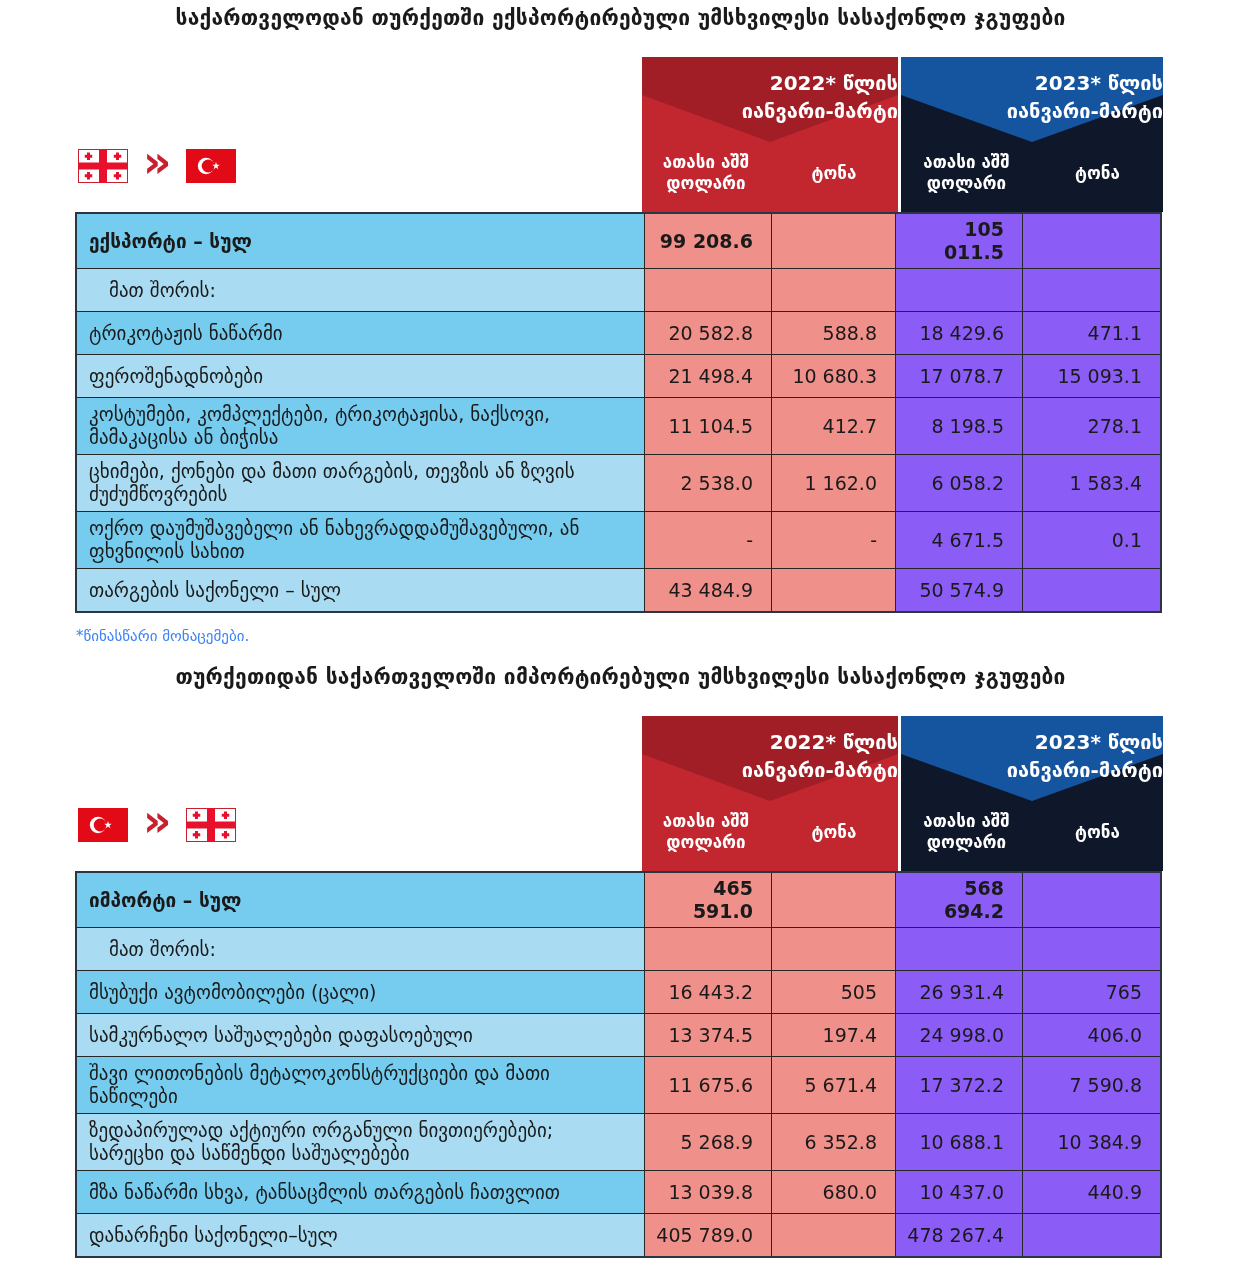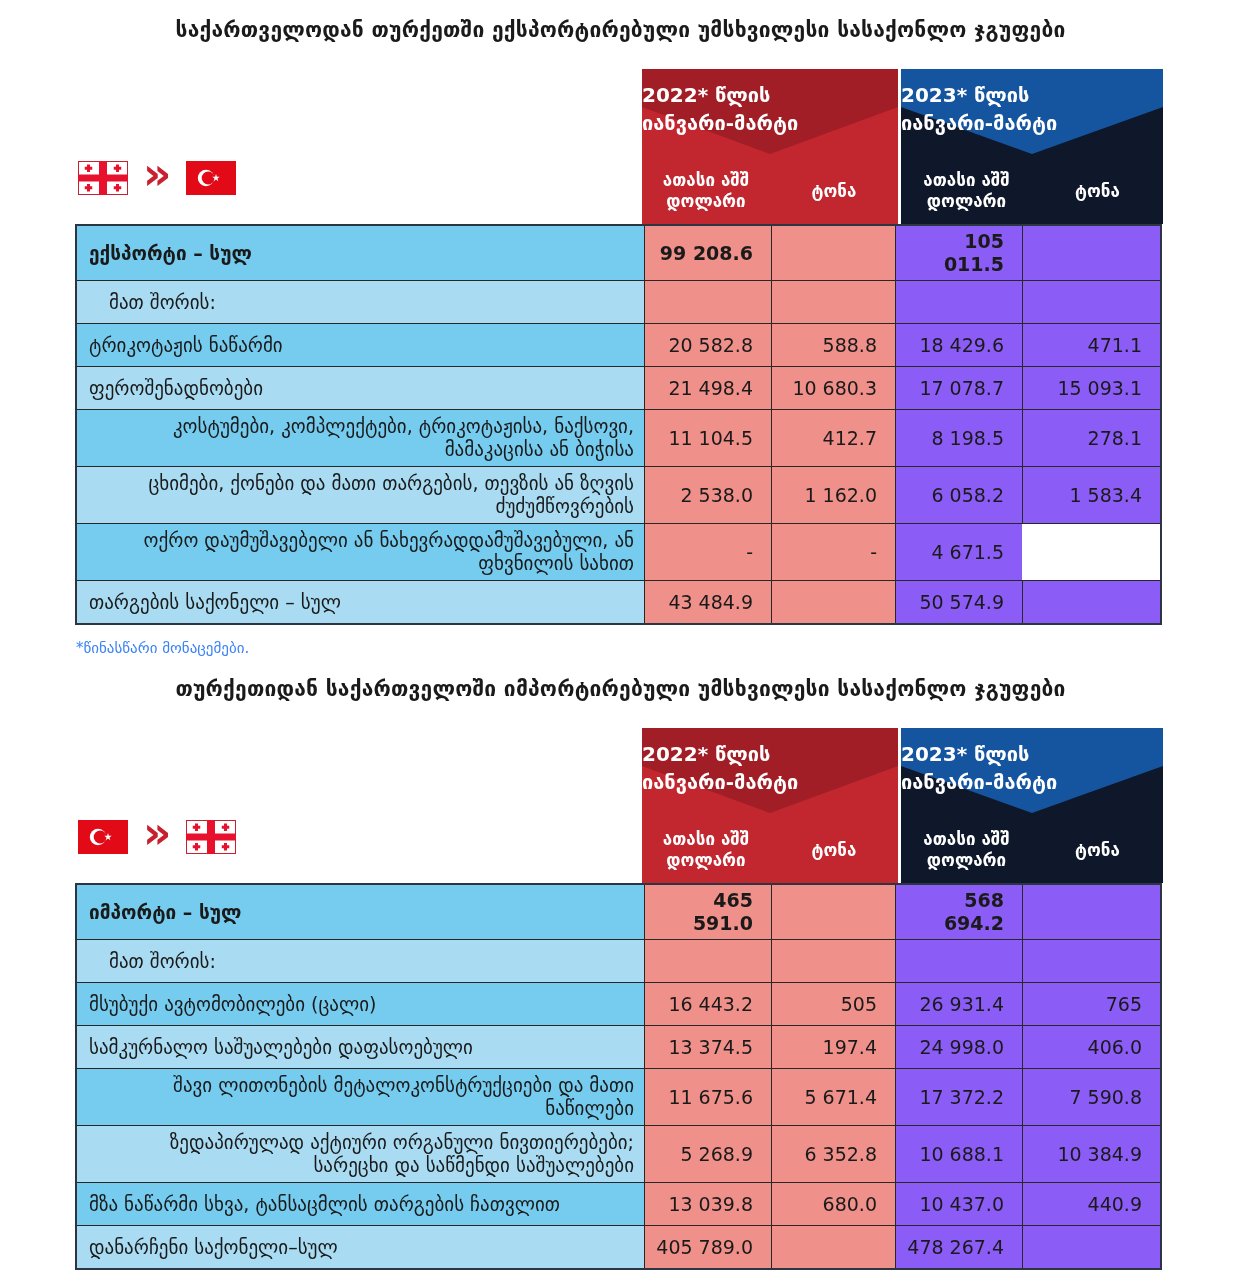--- a/index.html
+++ b/index.html
@@ -3,54 +3,54 @@
 <meta charset="utf-8">
 <style>
   html,body{margin:0;padding:0;background:#ffffff;}
   body{
     width:1241px;height:1271px;
     font-family:"DejaVu Sans","Liberation Sans",sans-serif;
     color:#1a1a1a;
     -webkit-font-smoothing:antialiased;
   }
   .title{
-    margin:18px 0 0 0;
+    margin:6px 0 0 0;
     text-align:center;
     font-size:21px;
     font-weight:bold;
     color:#1a1a1a;
     letter-spacing:.2px;
   }
   .trade{width:1088px;margin-left:75px;}
   
   .thead{display:flex;margin-top:27px;height:155px;}
   .head-spacer{width:567px;position:relative;flex:none;}
   .flags{position:absolute;left:3px;top:92px;display:flex;align-items:center;gap:15px;}
   .flag{display:block;width:50px;height:34px;line-height:0;}
   .chev{font-size:44px;line-height:34px;font-weight:bold;color:#C8202F;transform:translateY(-4px);}
   .group{position:relative;height:155px;flex:none;}
   .group.red{width:256px;margin-right:3px;background:#C2262E;}
   .group.blue{width:262px;background:#0f172a;}
   .flap{position:absolute;inset:0;z-index:1;
         clip-path:polygon(0 0,100% 0,100% 38px,50% 85px,0 38px);}
   .group.red  .flap{background:#A21E26;}
   .group.blue .flap{background:#15559F;}
-  .year{position:relative;z-index:2;padding-top:12px;text-align:left;
+  .year{position:relative;z-index:2;padding-top:12px;text-align:right;
         color:#fff;font-weight:bold;font-size:20px;line-height:28px;}
-  .subs{position:absolute;z-index:2;left:0;right:0;bottom:12px;
+  .subs{position:absolute;z-index:2;left:0;right:0;bottom:18px;
         display:grid;grid-template-columns:1fr 1fr;align-items:center;
         color:#fff;font-weight:bold;font-size:17px;line-height:21px;text-align:center;}
   .sub{padding:0 8px;}
   
   .tbody{border:2px solid #2C3642;width:1083px;box-sizing:content-box;}
   .t-row{display:grid;grid-template-columns:567px 127px 124px 127px 138px;min-height:42px;}
   .t-row + .t-row{border-top:1.5px solid #272727;}
   .cell{box-sizing:border-box;display:flex;align-items:center;font-size:19px;line-height:23px;}
   .cell + .cell{border-left:1.5px solid #272727;}
-  .lab{padding:5px 10px 5px 12px;background:#75CCEF;text-align:right;}
+  .lab{padding:5px 10px 5px 12px;background:#75CCEF;}
   .t-row.alt .lab{background:#A9DCF2;}
   .lab.indent{padding-left:32px;}
   .num{justify-content:flex-end;text-align:right;padding:4px 18px 4px 6px;}
   .pk{background:#F0908A;}
   .bl{background:#8b5cf6;}
   .t-row.total .lab,.t-row.total .num{font-weight:bold;}
   
   .footnote{margin:14px 0 0 76px;font-size:15px;color:#3b82f6;}
   .title.second{margin-top:20px;}
 </style>
@@ -156,20 +156,21 @@
       <div class="cell num pk">2 538.0</div>
       <div class="cell num pk">1 162.0</div>
       <div class="cell num bl">6 058.2</div>
       <div class="cell num bl">1 583.4</div>
     </div>
     <div class="t-row">
       <div class="cell lab">ოქრო დაუმუშავებელი ან ნახევრადდამუშავებული, ან ფხვნილის სახით</div>
       <div class="cell num pk">-</div>
       <div class="cell num pk">-</div>
       <div class="cell num bl">4 671.5</div>
+      <div class="cell num bl">0.1</div>
     </div>
     <div class="t-row alt">
       <div class="cell lab">თარგების საქონელი – სულ</div>
       <div class="cell num pk">43 484.9</div>
       <div class="cell num pk"></div>
       <div class="cell num bl">50 574.9</div>
       <div class="cell num bl"></div>
     </div>
   </div>
 </section>

